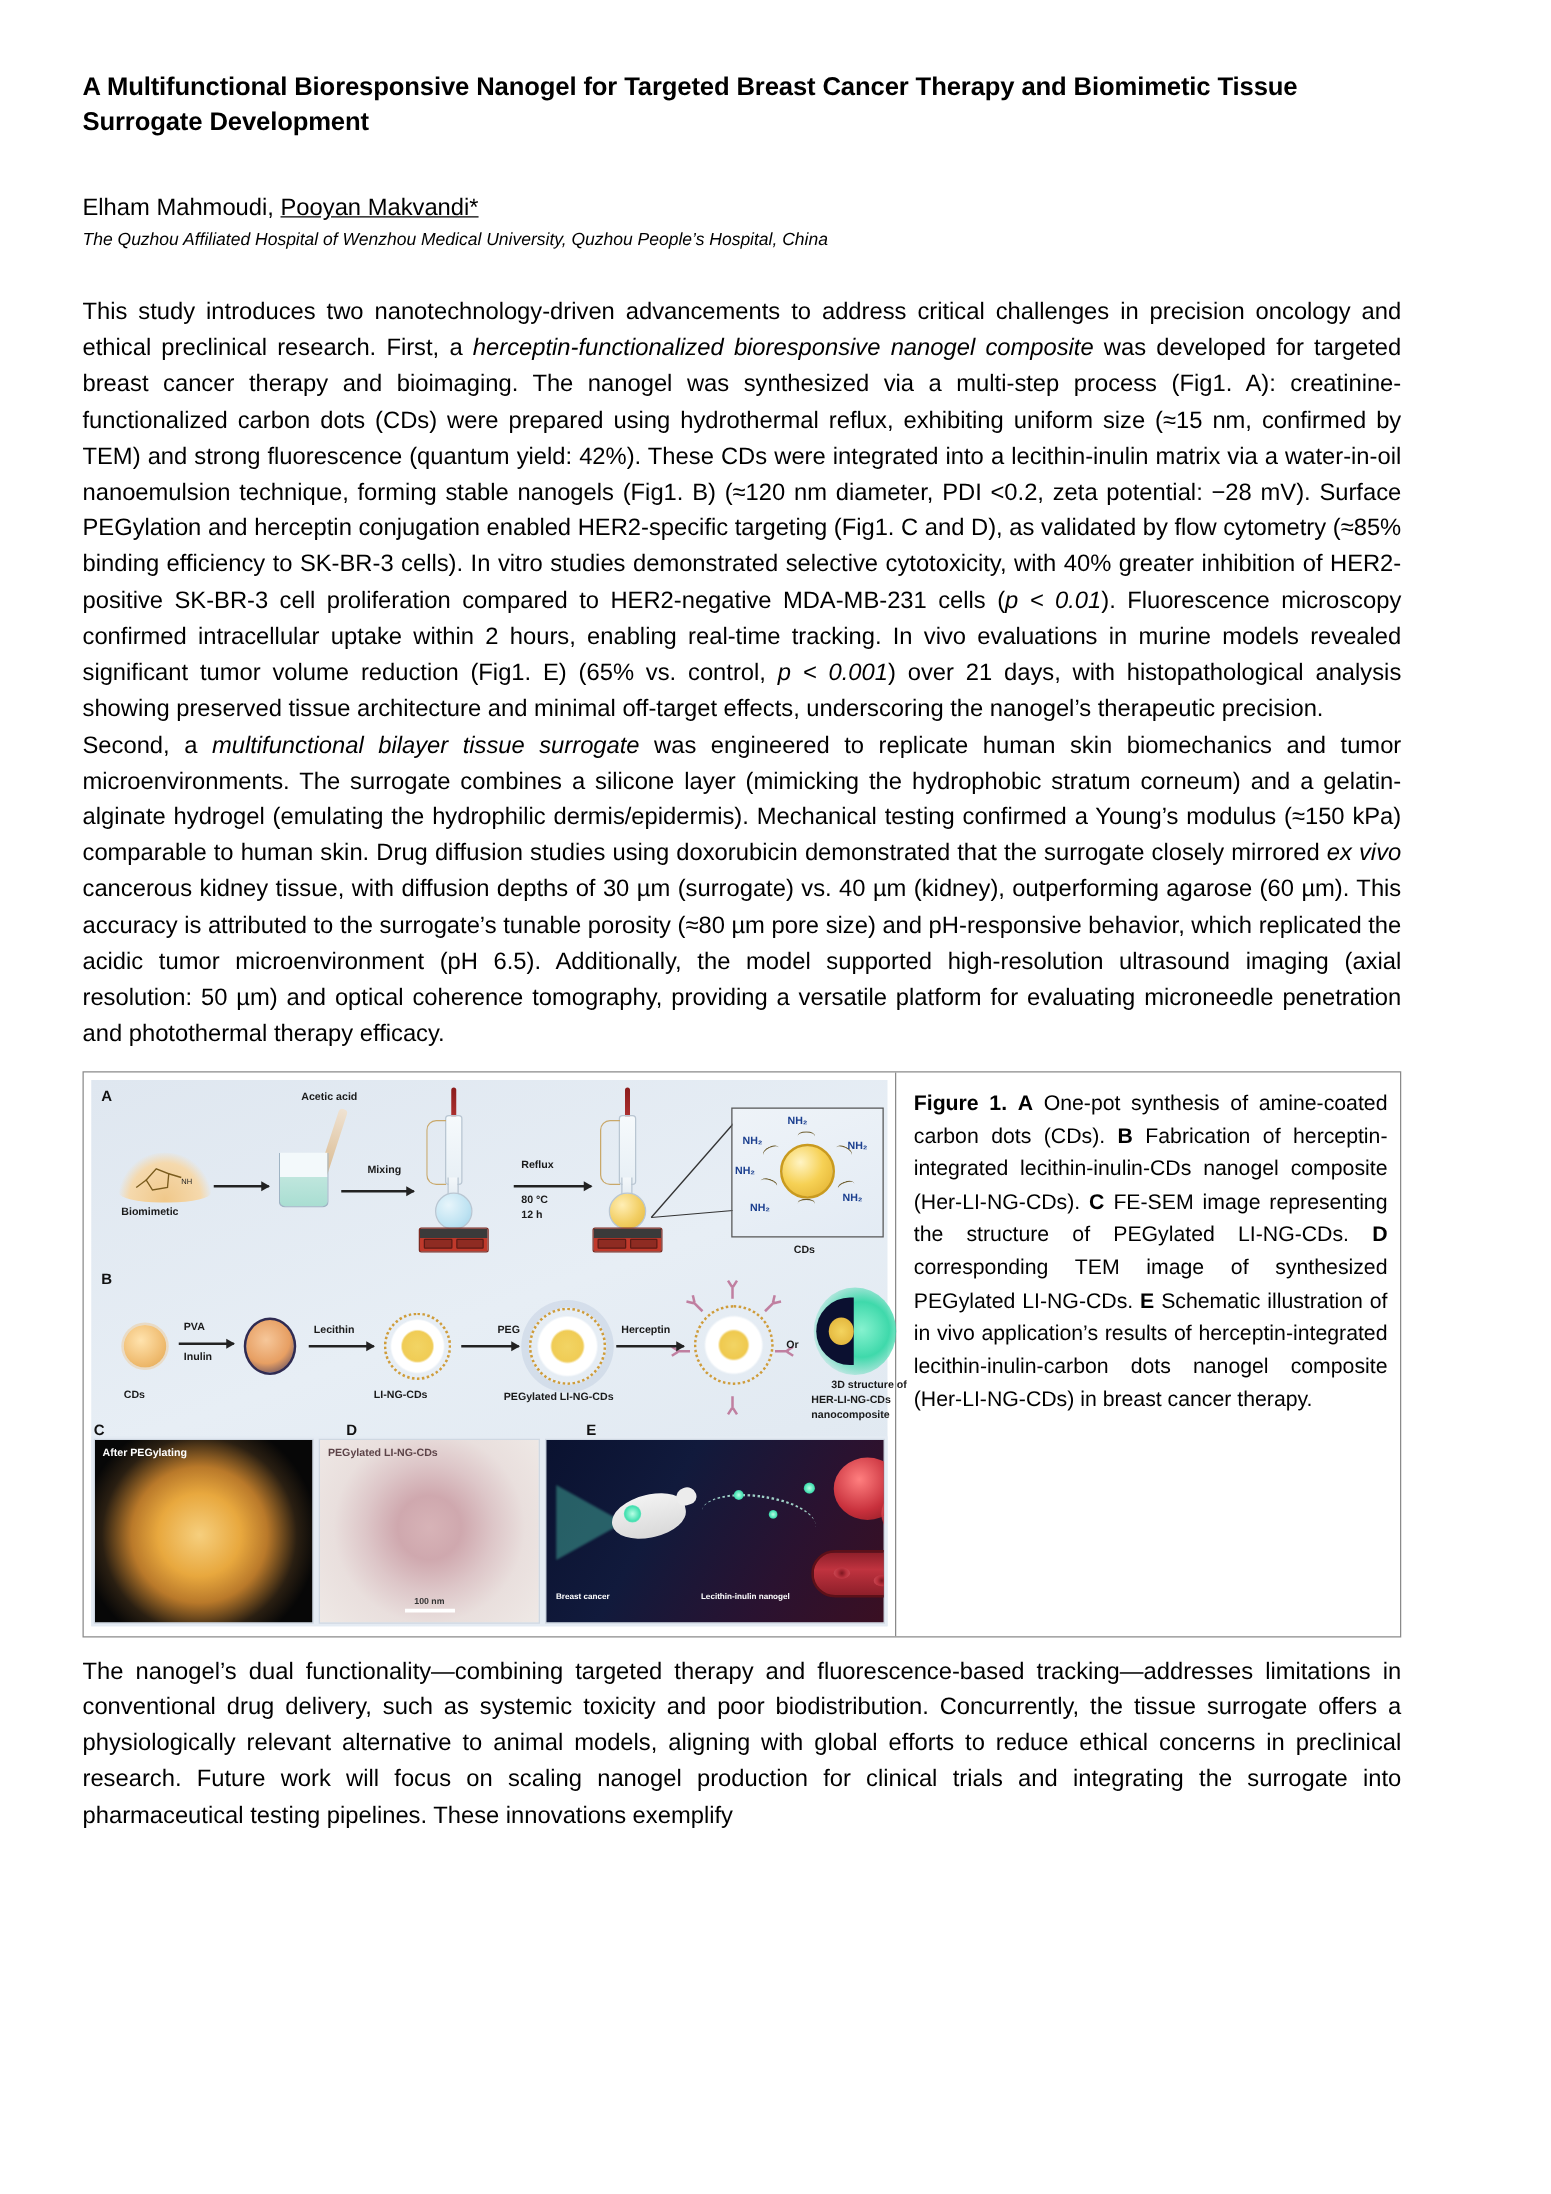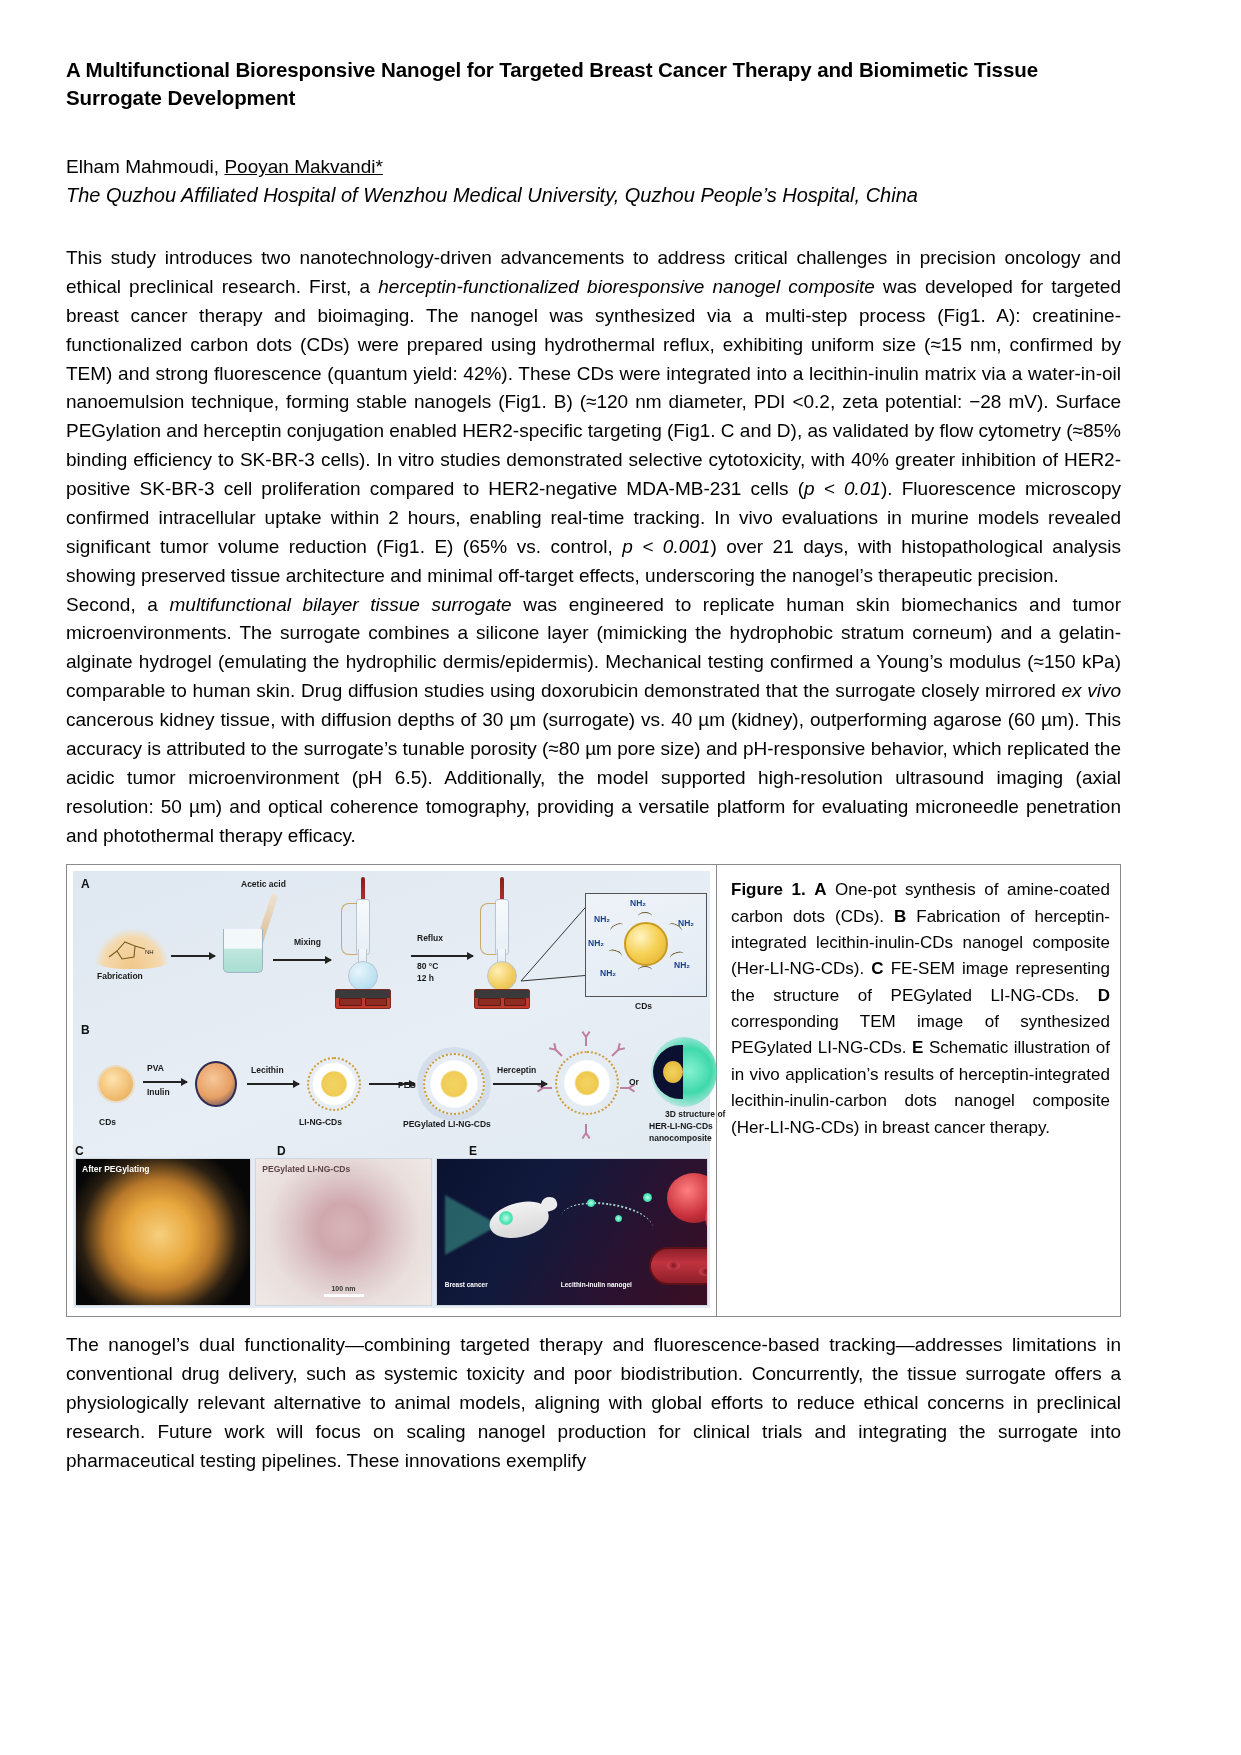--- a/index.html
+++ b/index.html
@@ -24,21 +24,21 @@
     letter-spacing: -0.1px;
     margin: 0 0 44px 0;
   }
   .authors {
     font-size: 19px;
     line-height: 1.3;
     margin: 11px 0 2px 0;
   }
   .authors .corresp { text-decoration: underline; }
   .affiliation {
-    font-size: 20px;
+    font-size: 14px;
     font-style: italic;
     line-height: 1.3;
     margin: 0 0 36px 0;
   }
   .section-head {
     font-size: 19.5px;
     font-weight: bold;
     margin: 0 0 4px 0;
     letter-spacing: 0.2px;
   }
@@ -321,21 +321,21 @@
 
           <div class="powder" style="left:22px; top:58px;"></div>
           <svg width="56" height="34" style="position:absolute;left:30px;top:62px;">
             <g stroke="#7a5c1e" stroke-width="1.1" fill="none">
               <polygon points="14,18 22,9 32,13 31,24 19,26"></polygon>
               <line x1="32" y1="13" x2="42" y2="16"></line>
               <line x1="14" y1="18" x2="6" y2="24"></line>
             </g>
             <text x="42" y="21" font-size="6" fill="#222" font-family="Liberation Sans, sans-serif">NH</text>
           </svg>
-          <span class="mini-label" style="left:24px; top:100px;">Fabrication</span>
+          <span class="mini-label" style="left:24px; top:100px;">Biomimetic</span>
 
           <div class="arrow-h" style="left:98px; top:84px; width:44px;"></div>
 
           <div class="beaker" style="left:150px; top:58px;"></div>
 
           <span class="mini-label" style="left:205px; top:66px;padding-left:16px;">Mixing</span>
           <div class="arrow-h" style="left:200px; top:88px; width:58px;"></div>
 
           <div class="red-stick" style="left:288px; top:6px;"></div>
           <div class="condenser" style="left:283px; top:28px;"></div>
@@ -400,21 +400,21 @@
           <span class="mini-label" style="left:74px; top:66px;">Inulin</span>
 
           <div class="nanodot" style="left:122px; top:40px; width:42px; height:46px; border-radius:50%; background: radial-gradient(circle at 42% 38%, #f6c79a 0%, #e79f63 55%, #3a3560 100%); border:2px solid #2f2b52;"></div>
 
           <span class="mini-label" style="left:178px; top:44px;">Lecithin</span>
           <div class="arrow-h" style="left:174px; top:62px; width:52px;"></div>
 
           <div class="corona" style="left:234px; top:36px; width:54px; height:54px; background: radial-gradient(circle at 50% 50%, #f2d464 0%, #f0cc55 34%, #ffffff 38%, #ffffff 58%, rgba(255,255,255,0) 62%); border: 2px dotted #cf9c3a;"></div>
           <span class="mini-label" style="left:226px; top:96px;">LI-NG-CDs</span>
 
-          <span class="mini-label" style="left:300px; top:59px;padding-left:25px;">PEG</span>
+          <span class="mini-label" style="left:300px; top:44px;padding-left:25px;">PEG</span>
           <div class="arrow-h" style="left:296px; top:62px; width:46px;"></div>
 
           <div class="corona" style="left:350px; top:32px; width:62px; height:62px; background: radial-gradient(circle at 50% 50%, #f2d464 0%, #f0cc55 30%, #ffffff 34%, #ffffff 56%, rgba(255,255,255,0) 60%); border: 2px dotted #cf9c3a; box-shadow: 0 0 0 6px rgba(150,170,200,.22);"></div>
           <span class="mini-label" style="left:330px; top:98px;">PEGylated LI-NG-CDs</span>
 
           <span class="mini-label" style="left:424px; top:44px;">Herceptin</span>
           <div class="arrow-h" style="left:420px; top:62px; width:54px;"></div>
 
           <div class="corona" style="left:482px; top:30px; width:64px; height:64px; background: radial-gradient(circle at 50% 50%, #f2d464 0%, #efc94e 26%, #ffffff 30%, #ffffff 52%, rgba(255,255,255,0) 56%); border:2px dotted #cf9c3a;"></div>
           <div class="yspike" style="left:512px; top:14px;"></div>

